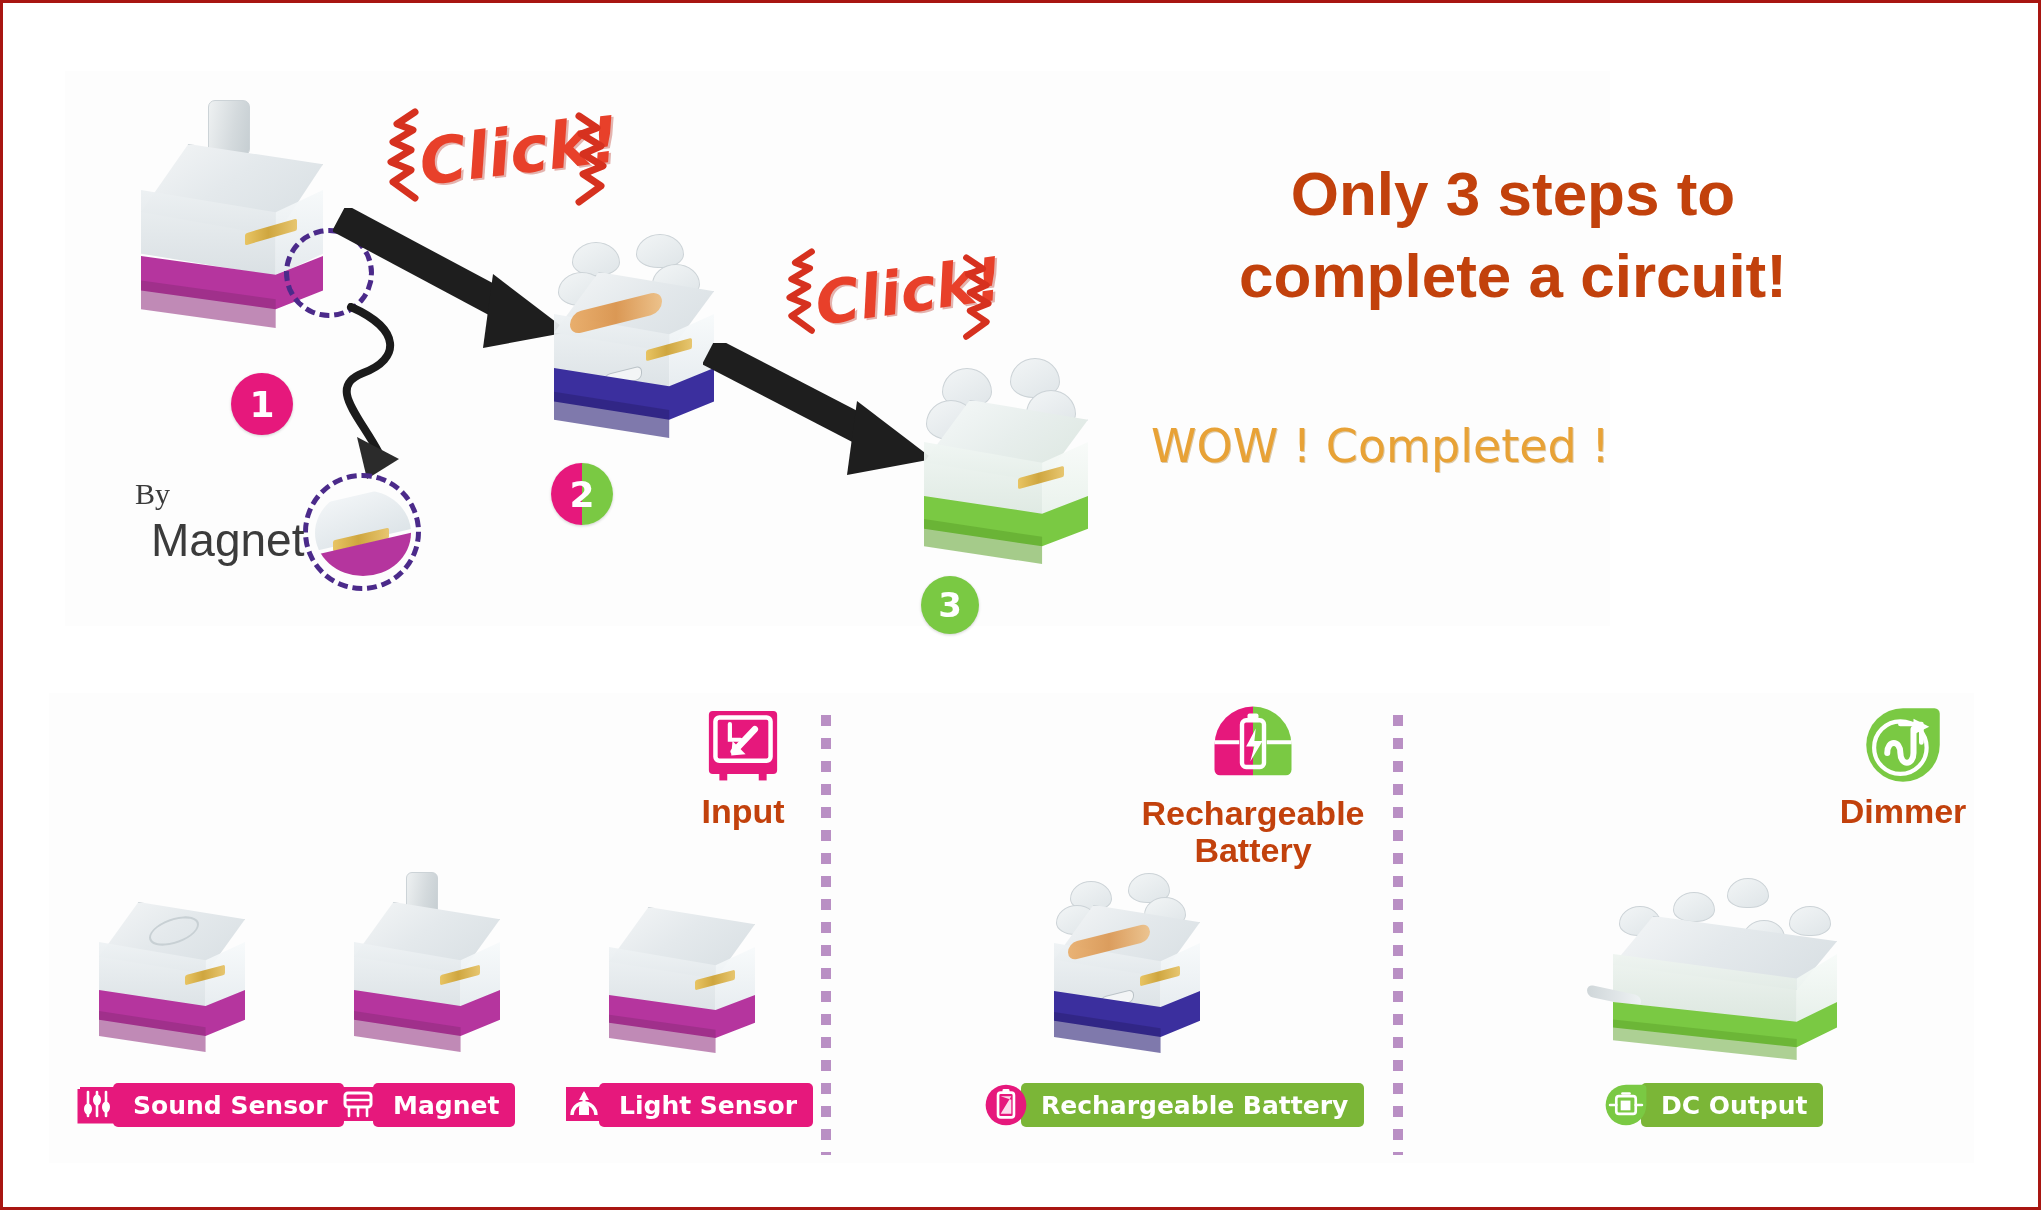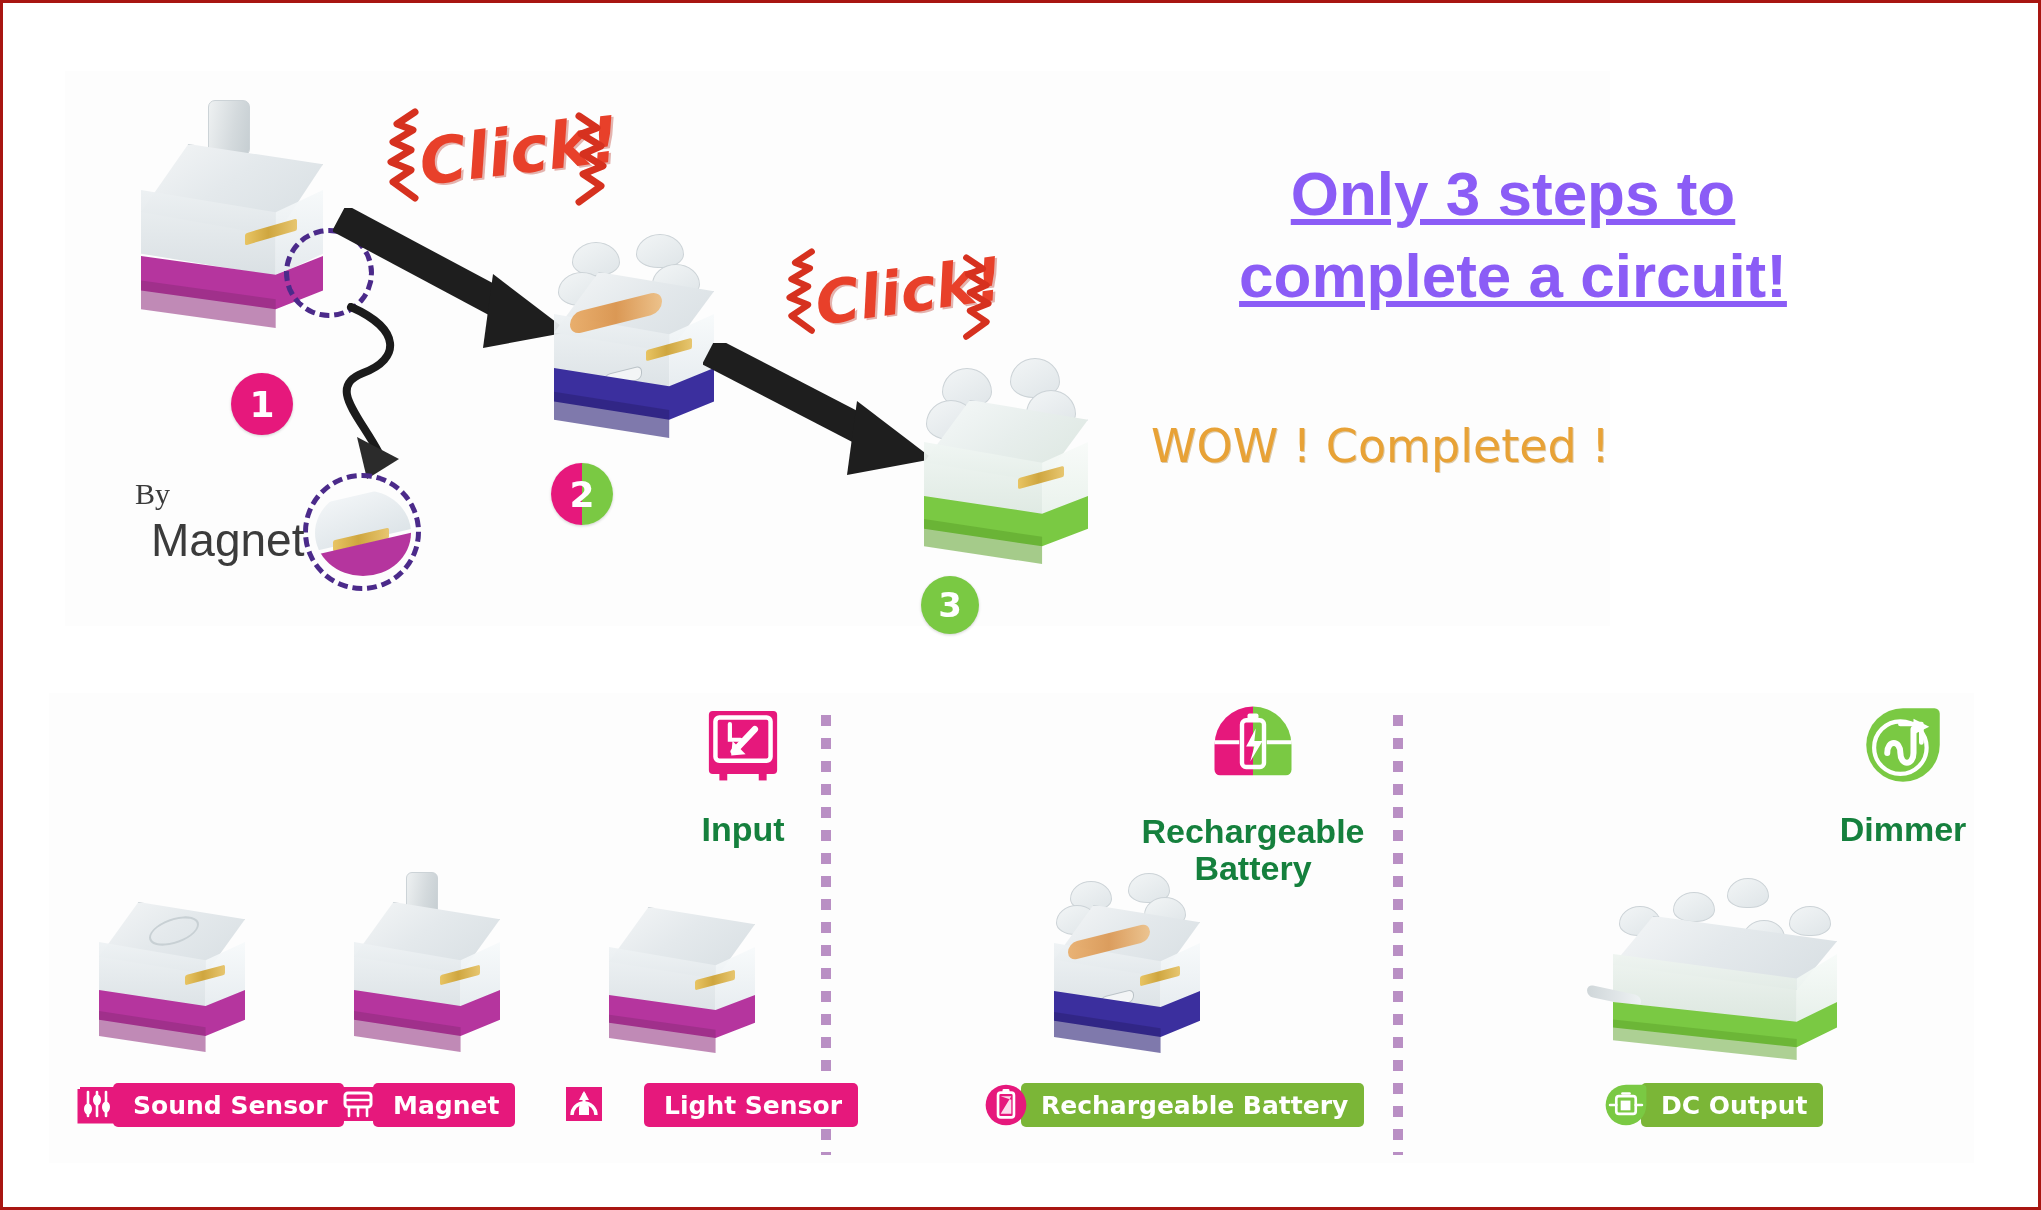--- a/index.html
+++ b/index.html
@@ -67,27 +67,26 @@
     white-space:nowrap;
   }
   .burst{position:absolute;}
 
   
   .arrow{position:absolute;}
 
   
   .headline{
     position:absolute;
-    color:#8b5cf6;
+    color:#c2410c;
     font-weight:bold;
     font-family:"Liberation Sans", sans-serif;
     line-height:1.32;
     text-align:center;
     white-space:pre-line;
-    text-decoration:underline;
   }
   .wow{
     position:absolute;
     color:#e8a236;
     font-weight:normal;
     font-family:"DejaVu Sans", sans-serif;
     white-space:nowrap;
     text-shadow:1px 1px 0 rgba(160,110,20,.35);
   }
 
@@ -103,23 +102,23 @@
   .dashed-ring-oval{
     position:absolute;border-radius:50%;
     border:5px dashed #4b2a8a;
     box-sizing:border-box;
   }
 
   
   .cat-head{position:absolute;text-align:center;}
   .cat-icon{margin:0 auto;display:block;}
   .cat-label{
-    color:#15803d;font-size:34px;font-weight:bold;
+    color:#c2410c;font-size:34px;font-weight:bold;
     font-family:"Liberation Sans", sans-serif;
-    margin-top:24px;line-height:1.1;white-space:pre-line;
+    margin-top:6px;line-height:1.1;white-space:pre-line;
   }
   .divider{
     position:absolute;width:10px;
     background-image:repeating-linear-gradient(
       to bottom,#b98fc4 0 11px,rgba(0,0,0,0) 11px 23px);
   }
   .chip{
     position:absolute;display:flex;align-items:center;height:44px;
   }
   .chip-ico{
@@ -472,21 +471,21 @@
         <g stroke="#ffffff" stroke-width="2.6" stroke-linecap="round">
           <line x1="13" y1="25" x2="13" y2="33"></line>
           <line x1="22" y1="25" x2="22" y2="33"></line>
           <line x1="31" y1="25" x2="31" y2="33"></line>
         </g>
       </svg>
     </div>
     <div class="chip-text">Magnet</div>
   </div>
 
-  <div class="chip chip-pink" style="left:558px;top:1080px;gap:45px;">
+  <div class="chip chip-pink" style="left:558px;top:1080px;">
     <div class="chip-ico">
       <svg width="44" height="44" viewBox="0 0 44 44">
         <rect x="4" y="4" width="36" height="34" fill="#e6187c"></rect>
         <path d="M10 32 A12 12 0 0 1 34 32" fill="none" stroke="#ffffff" stroke-width="3.4"></path>
         <path d="M17 32 L17 25 A5 5 0 0 1 27 25 L27 32" fill="#ffffff"></path>
         <path d="M22 20 L22 11" stroke="#ffffff" stroke-width="3" stroke-linecap="round"></path>
         <polygon points="22,8 27,17 17,17" fill="#ffffff"></polygon>
       </svg>
     </div>
     <div class="chip-text">Light Sensor</div>

